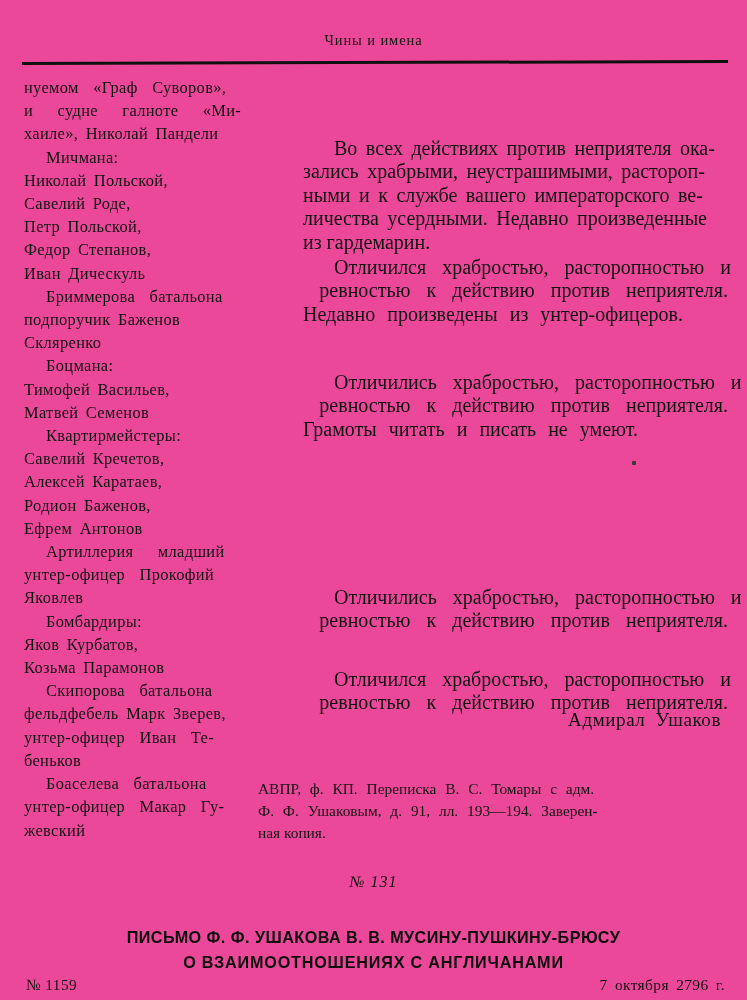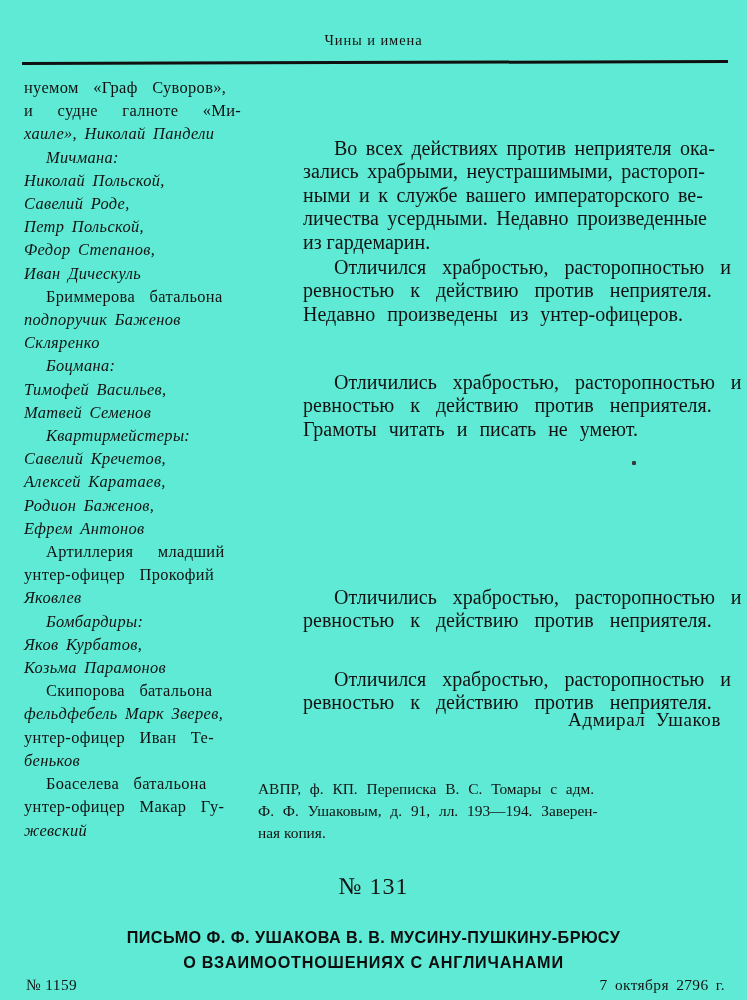--- a/index.html
+++ b/index.html
@@ -17,21 +17,21 @@
     color: #111111;
     -webkit-font-smoothing: antialiased;
   }
 
   .page {
     position: absolute;
     left: 0;
     top: 0;
     width: 747px;
     height: 1000px;
-    background: #5eead4;
+    background: #ec4899;
   }
 
   
   .running-head {
     position: absolute;
     left: 0;
     top: 32px;
     width: 747px;
     text-align: center;
     font-size: 14.5px;
@@ -72,41 +72,40 @@
   .ln {
     font-size: 16.4px;
     line-height: 23.2px;
     letter-spacing: 0.35px;
     white-space: nowrap;
     color: #121212;
   }
   .ln.just {
     
     word-spacing: 3px;
-    font-style: italic;
   }
   .ln.wide  { word-spacing: 10px; }
   .ln.wider { word-spacing: 20px; }
   .ln.ind   { padding-left: 22px; }
 
   
   .para {
     font-size: 20px;
     line-height: 23.4px;
     color: #121212;
     margin-bottom: 20px;
   }
   .para .l {
     white-space: nowrap;
     display: block;
   }
   .para .l.first { padding-left: 31px; }
   .para .l.sp1 { word-spacing: 3.5px; }
   .para .l.sp2 { word-spacing: 7px; }
-  .para .l.sp3 { word-spacing: 11px; }
+  .para .l.sp3 { word-spacing: 11px; text-align: right; }
 
   
   .signature {
     position: absolute;
     right: 26px;
     top: 709px;
     font-size: 19px;
     letter-spacing: 0.6px;
     word-spacing: 5px;
     font-family: "Liberation Serif", "DejaVu Serif", serif;
@@ -127,21 +126,22 @@
   .citation .l.s1 { word-spacing: 5px; }
   .citation .l.s2 { word-spacing: 5px; }
 
   
   .doc-number {
     position: absolute;
     left: 0;
     top: 873px;
     width: 747px;
     text-align: center;
-    font-size: 24px;
+    font-size: 16px;
+    font-style: italic;
     letter-spacing: 1px;
     color: #121212;
   }
   .doc-title {
     position: absolute;
     left: 0;
     top: 925px;
     width: 747px;
     text-align: center;
     font-family: "Liberation Sans", "DejaVu Sans", sans-serif;

